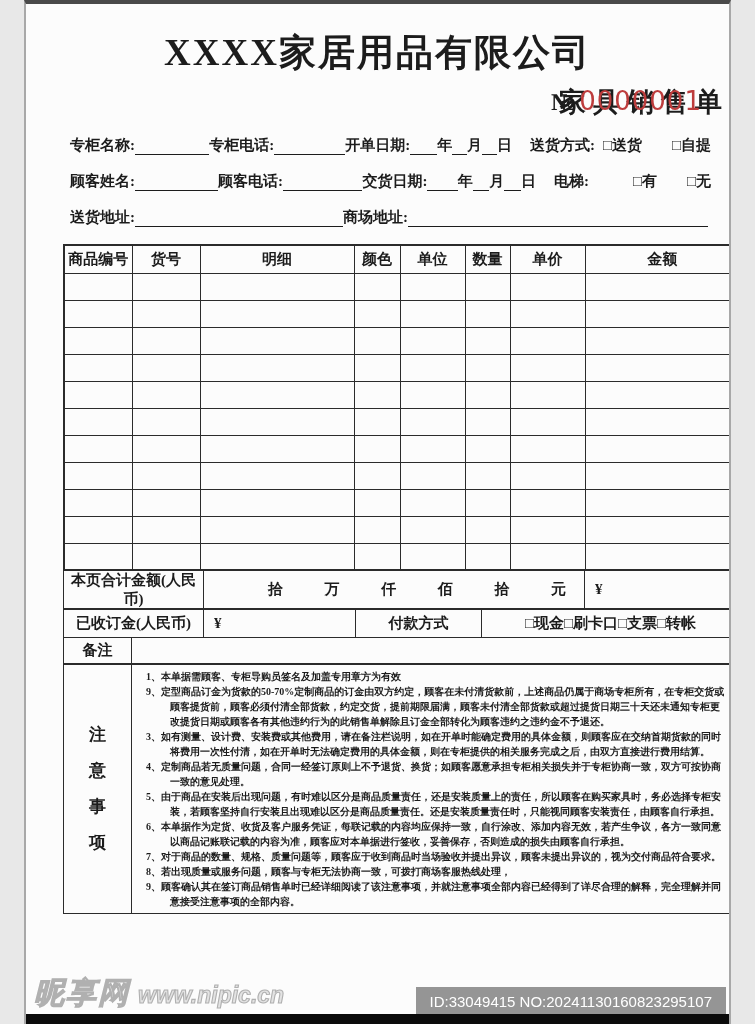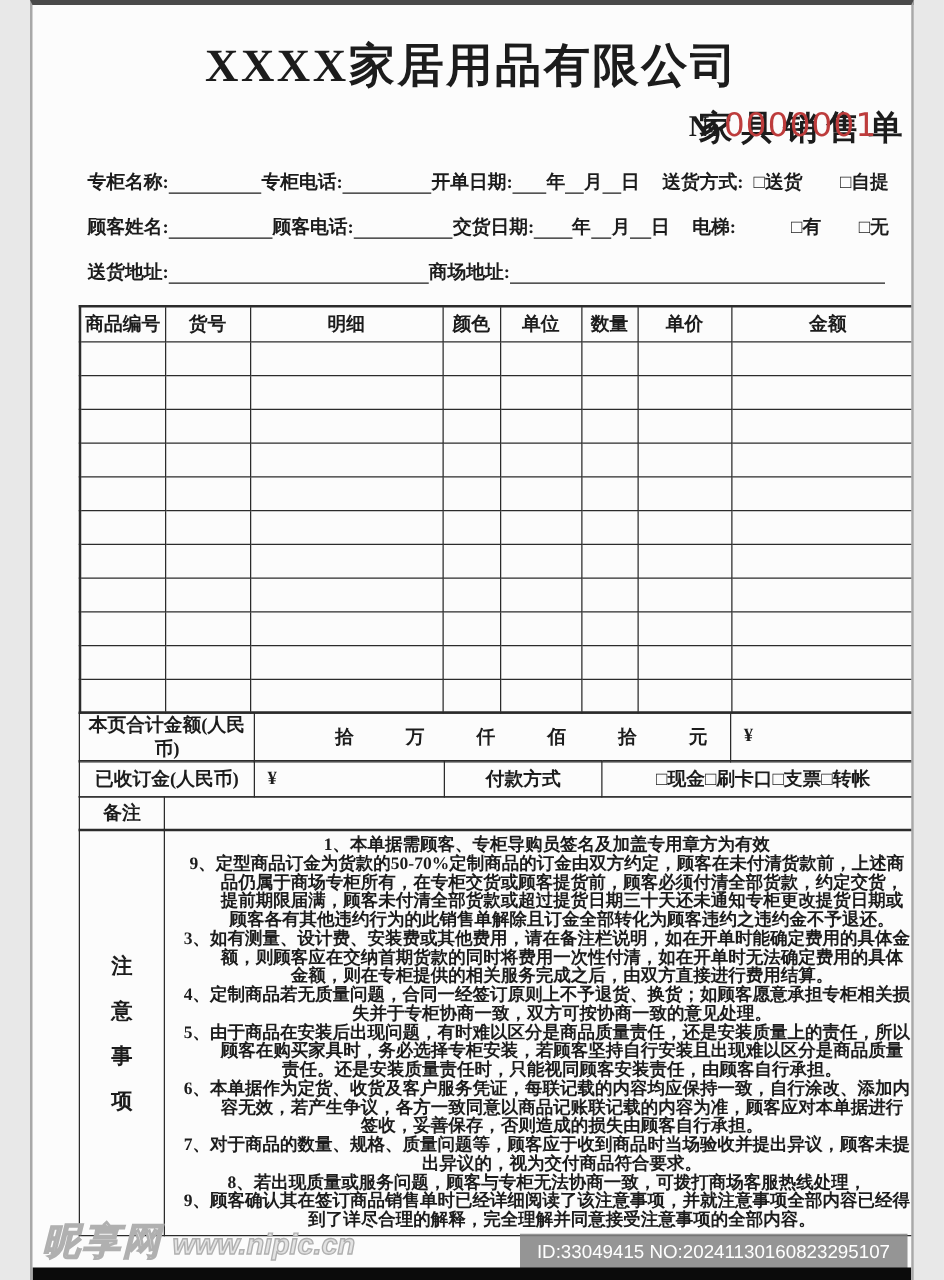--- a/index.html
+++ b/index.html
@@ -32,21 +32,21 @@
   .stack { margin-top:-1.5px; }
   .sum1 td { height:30px; }
   .sum2 td { height:29px; }
   .remark td { height:27px; }
   .words { display:flex; justify-content:space-between; padding:0 18px 0 64px; }
   .yen { text-align:left; padding-left:10px; }
   
   .notes td { height:244px; vertical-align:top; }
   .vtitle { display:flex; flex-direction:column; align-items:center; justify-content:center; gap:13px; height:100%; font-size:17px; font-weight:bold; }
   .note-list { text-align:left; padding:5px 10px 4px 14px; font-weight:bold; }
-  .note-item { font-size:14px; line-height:15px; padding-left:24px; text-indent:-24px;text-align:center; }
+  .note-item { font-size:10px; line-height:15px; padding-left:24px; text-indent:-24px; }
   
   .watermark { position:absolute; left:8px; bottom:10px; white-space:nowrap;
     color:#e3e3e3; -webkit-text-stroke:1.1px #b0b0b0; font-weight:bold; font-style:italic;
     font-family:"Liberation Sans","DejaVu Sans",sans-serif; }
   .wm-name { font-size:30px; letter-spacing:2px; }
   .wm-url { font-size:23px; margin-left:8px; }
   .badge { position:absolute; right:3px; top:983px; height:28px; padding:0 14px;
     background:rgba(130,130,130,0.85); color:#fff; display:flex; align-items:center;
     font-family:"Liberation Sans","DejaVu Sans",sans-serif; font-size:15px; }
   .bottom-bar { position:absolute; left:0; bottom:0; width:100%; height:10px; background:#0b0b0b; }

